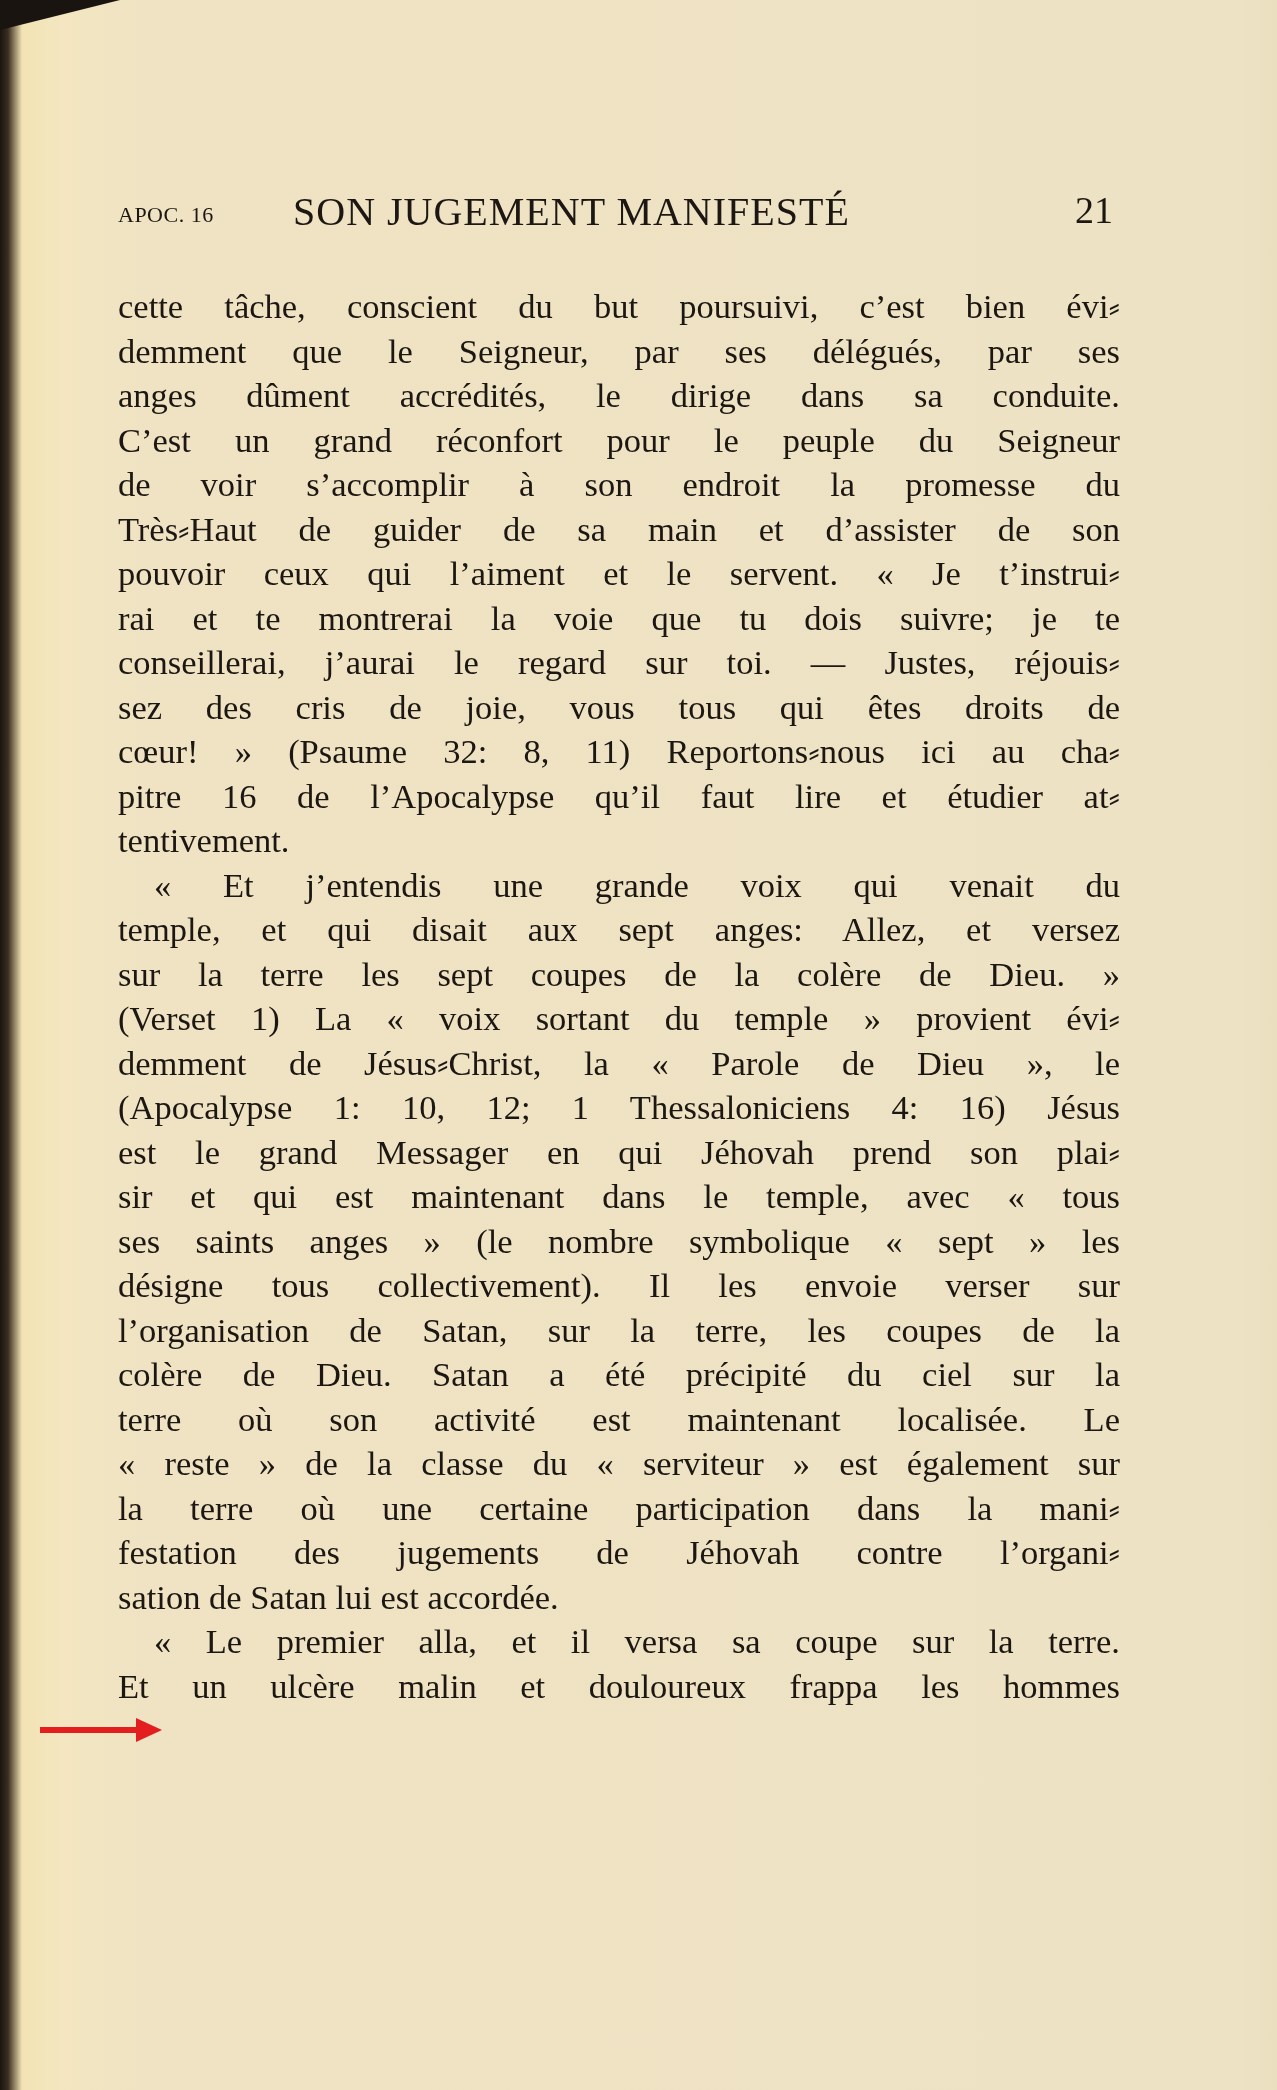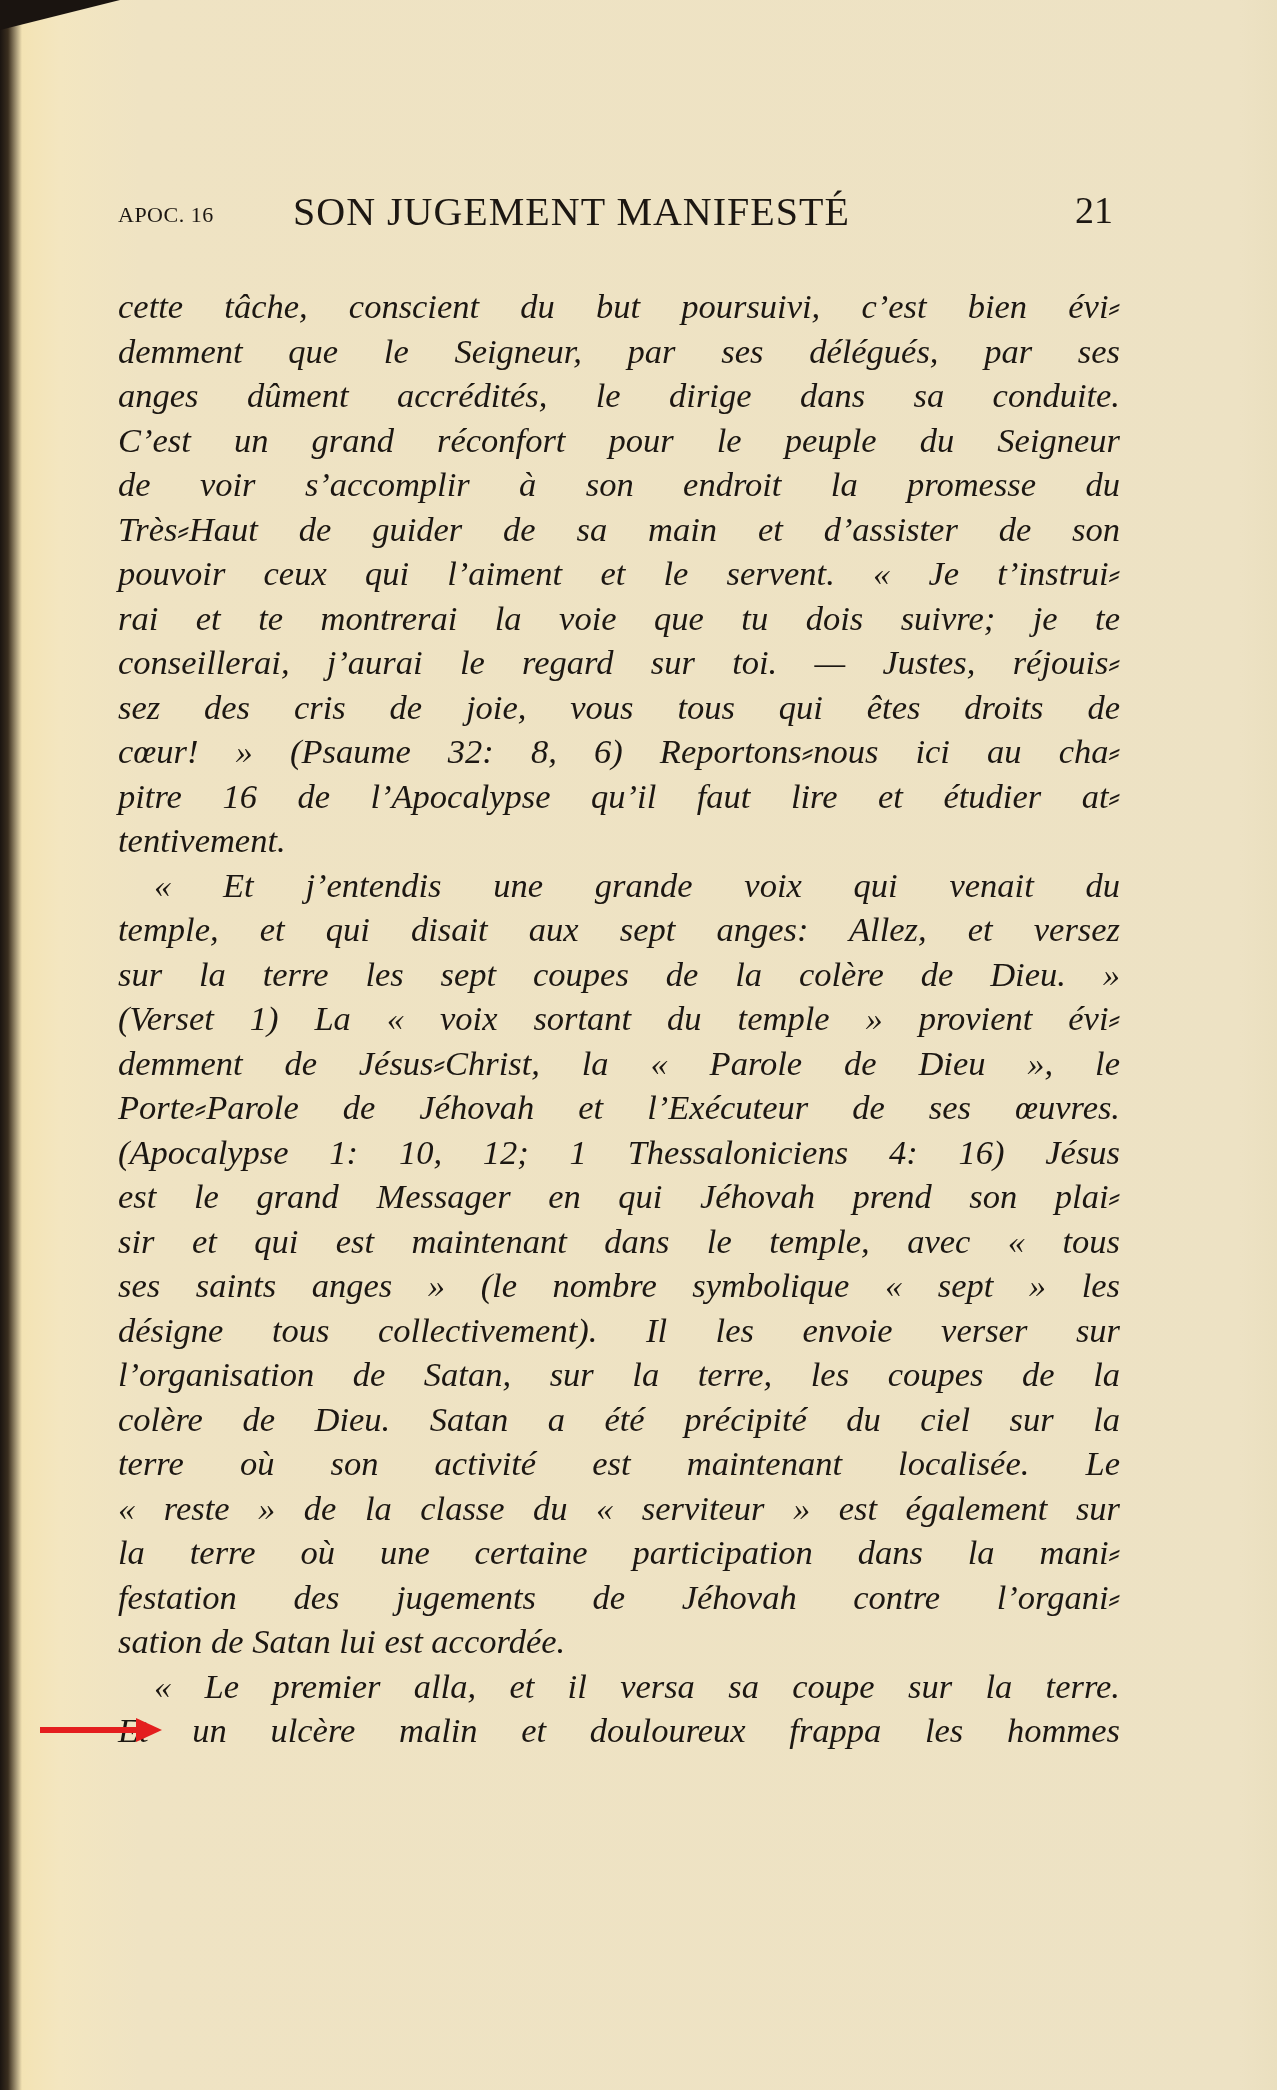--- a/index.html
+++ b/index.html
@@ -33,21 +33,20 @@
     position: absolute; right: 5px; top: 0;
     font-family: "Liberation Serif", serif; font-size: 38px;
   }
   .body-text {
     position: absolute; left: 118px; top: 284px; width: 1002px;
     font-family: "Liberation Serif", serif; font-size: 34.5px; line-height: 44.5px;
   }
   .line {
     display: block; white-space: nowrap; text-align: justify; text-align-last: justify;
     height: 44.5px;
-    font-style: italic;
   }
   .line.last { text-align-last: left; }
   .line.indent { padding-left: 36px; }
   .arrow {
     position: absolute; left: 40px; top: 1718px; width: 122px; height: 24px;
   }
 </style>
 </head>
 <body>
 
@@ -64,29 +63,28 @@
     <span class="line">cette tâche, conscient du but poursuivi, c’est bien évi⸗</span>
     <span class="line">demment que le Seigneur, par ses délégués, par ses</span>
     <span class="line">anges dûment accrédités, le dirige dans sa conduite.</span>
     <span class="line">C’est un grand réconfort pour le peuple du Seigneur</span>
     <span class="line">de voir s’accomplir à son endroit la promesse du</span>
     <span class="line">Très⸗Haut de guider de sa main et d’assister de son</span>
     <span class="line">pouvoir ceux qui l’aiment et le servent. « Je t’instrui⸗</span>
     <span class="line">rai et te montrerai la voie que tu dois suivre; je te</span>
     <span class="line">conseillerai, j’aurai le regard sur toi. — Justes, réjouis⸗</span>
     <span class="line">sez des cris de joie, vous tous qui êtes droits de</span>
-    <span class="line">cœur! » (Psaume 32: 8, 6) Reportons⸗nous ici au cha⸗</span>
+    <span class="line">cœur! » (Psaume 32: 8, 11) Reportons⸗nous ici au cha⸗</span>
     <span class="line">pitre 16 de l’Apocalypse qu’il faut lire et étudier at⸗</span>
     <span class="line last">tentivement.</span>
     <span class="line indent">« Et j’entendis une grande voix qui venait du</span>
     <span class="line">temple, et qui disait aux sept anges: Allez, et versez</span>
     <span class="line">sur la terre les sept coupes de la colère de Dieu. »</span>
     <span class="line">(Verset 1) La « voix sortant du temple » provient évi⸗</span>
     <span class="line">demment de Jésus⸗Christ, la « Parole de Dieu », le</span>
-    <span class="line">Porte⸗Parole de Jéhovah et l’Exécuteur de ses œuvres.</span>
     <span class="line">(Apocalypse 1: 10, 12; 1 Thessaloniciens 4: 16) Jésus</span>
     <span class="line">est le grand Messager en qui Jéhovah prend son plai⸗</span>
     <span class="line">sir et qui est maintenant dans le temple, avec « tous</span>
     <span class="line">ses saints anges » (le nombre symbolique « sept » les</span>
     <span class="line">désigne tous collectivement). Il les envoie verser sur</span>
     <span class="line">l’organisation de Satan, sur la terre, les coupes de la</span>
     <span class="line">colère de Dieu. Satan a été précipité du ciel sur la</span>
     <span class="line">terre où son activité est maintenant localisée. Le</span>
     <span class="line">« reste » de la classe du « serviteur » est également sur</span>
     <span class="line">la terre où une certaine participation dans la mani⸗</span>

